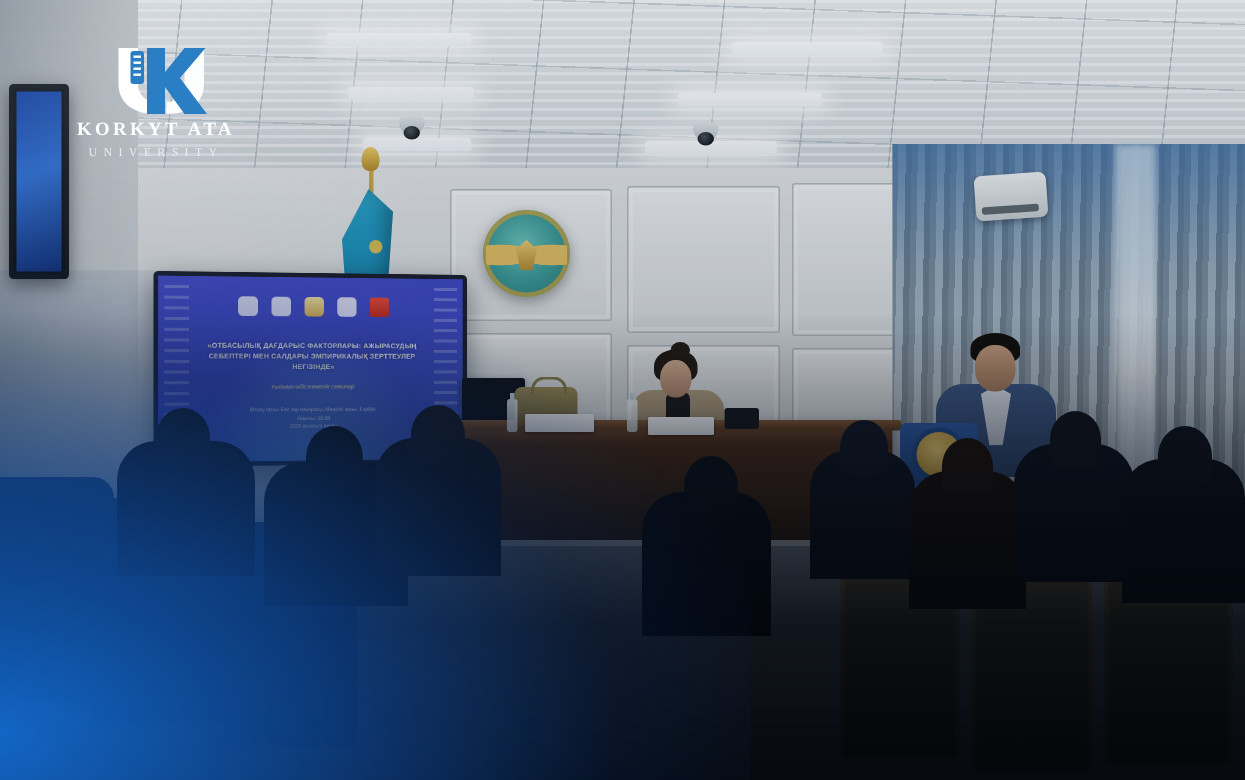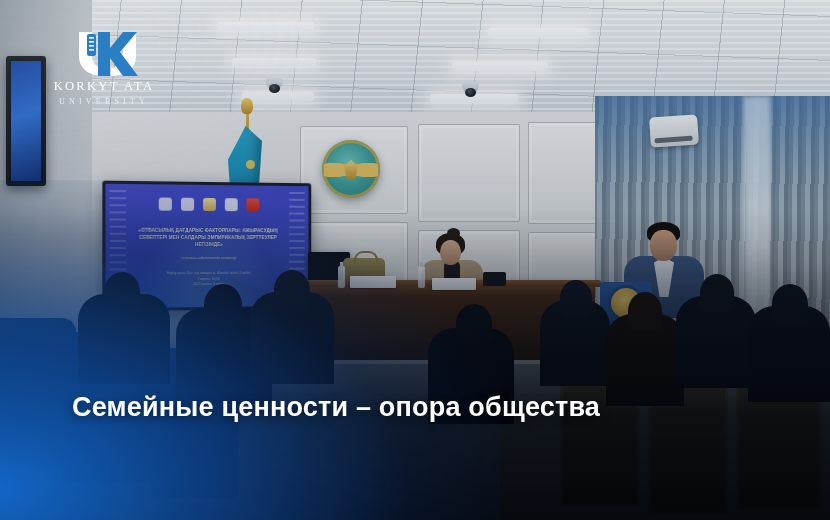--- a/index.html
+++ b/index.html
@@ -333,21 +333,21 @@
   .topfade{
     position:absolute;left:0;top:0;width:340px;height:210px;
     background:radial-gradient(ellipse at 10% 18%, rgba(255,255,255,.10) 0%, rgba(0,0,0,0) 70%);
   }
 
   
   .logo{position:absolute;left:38px;top:30px;width:132px;height:80px;}
   .logo-mark{position:relative;width:78px;height:46px;margin:0 auto;}
   .logo-txt1{
     text-align:center;color:#ffffff;
-    font-size:12.5px;letter-spacing:2.3px;font-weight:normal;
+    font-size:12.5px;letter-spacing:2.3px;font-weight:bold;
     margin-top:3px;font-family:"Liberation Serif", serif;
   }
   .logo-txt2{
     text-align:center;color:#e8edf2;
     font-size:8px;letter-spacing:4.2px;margin-top:3px;
     font-family:"Liberation Serif", serif;
   }
 
   
   .caption{
@@ -497,15 +497,14 @@
           <rect x="24" y="11" width="5" height="1.6"></rect>
           <rect x="24" y="15" width="5" height="1.6"></rect>
           <rect x="24" y="19" width="5" height="1.6"></rect>
         </g>
       </svg>
     </div>
     <div class="logo-txt1">KORKYT ATA</div>
     <div class="logo-txt2">UNIVERSITY</div>
   </div>
 
-  <div class="caption">Семейные ценности – опора общества</div>
 
 </div>
 
 </body></html>

